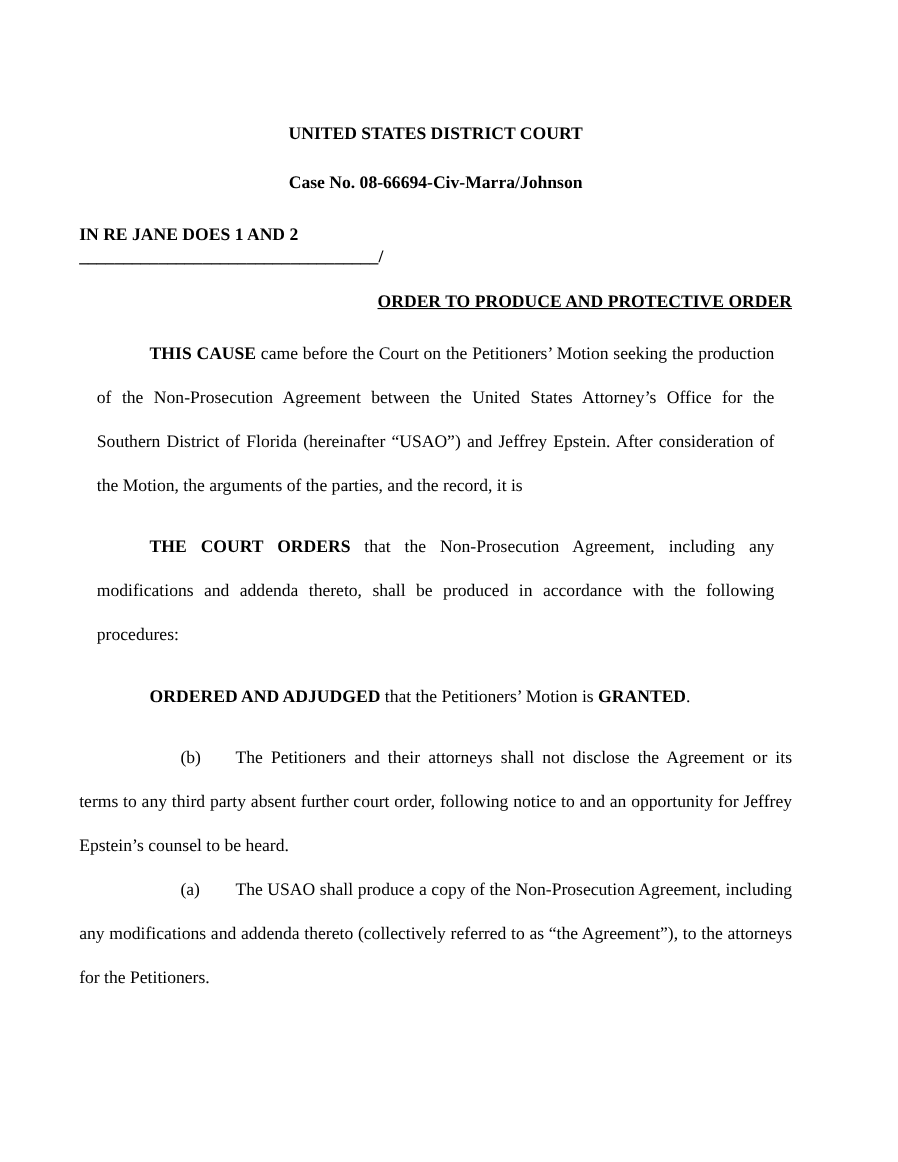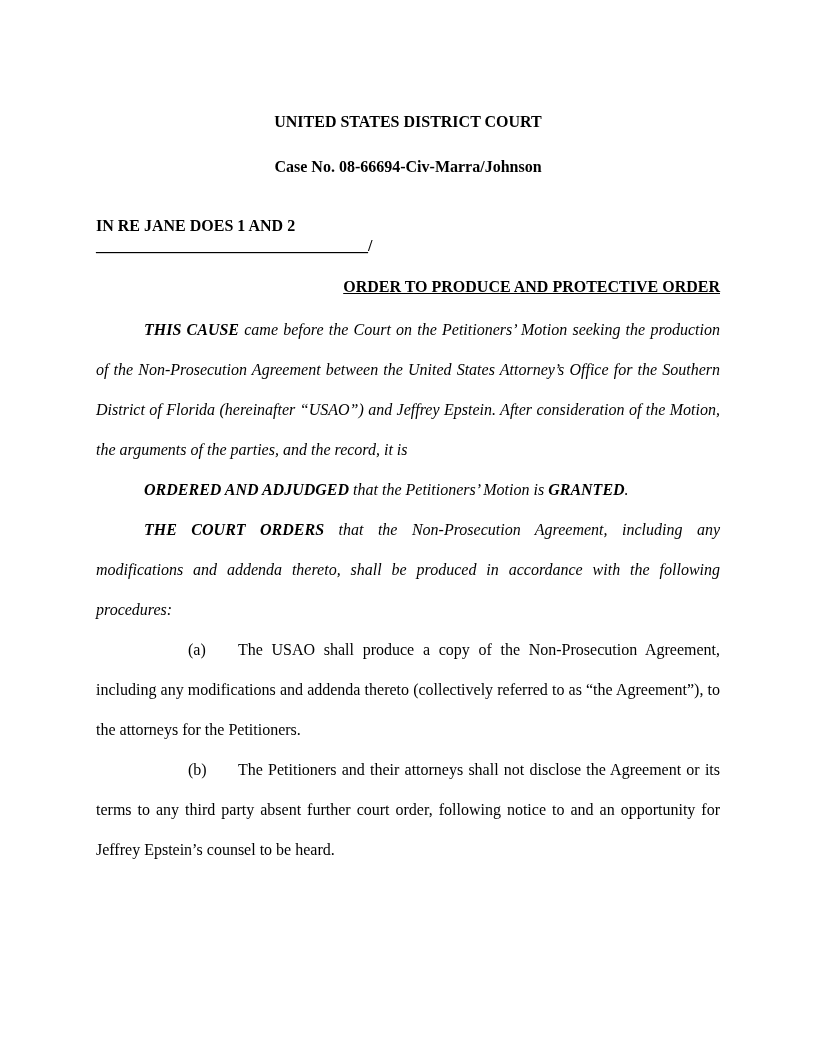--- a/index.html
+++ b/index.html
@@ -9,36 +9,36 @@
   }
   .page {
     position: relative;
     width: 816px;
     height: 1056px;
     background: #ffffff;
     color: #000000;
     font-family: "Liberation Serif", "DejaVu Serif", serif;
     font-size: 16px;
     box-sizing: border-box;
-    padding: 112px 96px 0 96px;
+    padding: 112px 96px 0 72px;
     overflow: hidden;
   }
   .court-header {
     text-align: center;
     font-weight: bold;
     line-height: 20px;
   }
   .case-no {
     text-align: center;
     font-weight: bold;
     line-height: 20px;
     margin-top: 25px;
   }
   .caption {
-    margin-top: 39px;
+    margin-top: 27px;
     font-weight: bold;
     line-height: 20px;
     text-align: left;
   }
   .caption-sep {
     letter-spacing: 0;
     white-space: pre;
     font-family: Liberation Serif, serif;
   }
   .doc-title {
@@ -47,25 +47,24 @@
     font-weight: bold;
     line-height: 22px;
   }
   .doc-title .u {
     text-decoration: underline;
   }
   .body-block {
     margin-top: 12px;
   }
   p.para {
-    margin: 0;
+    margin: 16px;
     line-height: 40px;
     text-align: justify;
     text-indent: 48px;
-    font-style: italic;
   }
   p.item {
     margin: 0;
     line-height: 40px;
     text-align: justify;
     text-indent: 92px;
   }
   .item-label {
     display: inline-block;
     width: 50px;
@@ -92,23 +91,23 @@
   </div>
 
   <div class="doc-title">
     <span class="u">ORDER TO PRODUCE AND PROTECTIVE ORDER</span>
   </div>
 
   <div class="body-block">
 
     <p class="para"><span class="b">THIS CAUSE</span><span> came before the Court on the Petitioners’ Motion seeking the production of the Non-Prosecution Agreement between the United States Attorney’s Office for the Southern District of Florida (hereinafter “USAO”) and Jeffrey Epstein. After consideration of the Motion, the arguments of the parties, and the record, it is</span></p>
 
+    <p class="para"><span class="b">THE COURT ORDERS</span><span> that the Non-Prosecution Agreement, including any modifications and addenda thereto, shall be produced in accordance with the following procedures:</span></p>
+
     <p class="para"><span class="b">ORDERED AND ADJUDGED</span><span> that the Petitioners’ Motion is </span><span class="b">GRANTED</span><span>.</span></p>
 
-    <p class="para"><span class="b">THE COURT ORDERS</span><span> that the Non-Prosecution Agreement, including any modifications and addenda thereto, shall be produced in accordance with the following procedures:</span></p>
+    <p class="item"><span class="item-label">(b)</span><span>The Petitioners and their attorneys shall not disclose the Agreement or its terms to any third party absent further court order, following notice to and an opportunity for Jeffrey Epstein’s counsel to be heard.</span></p>
 
     <p class="item"><span class="item-label">(a)</span><span>The USAO shall produce a copy of the Non-Prosecution Agreement, including any modifications and addenda thereto (collectively referred to as “the Agreement”), to the attorneys for the Petitioners.</span></p>
-
-    <p class="item"><span class="item-label">(b)</span><span>The Petitioners and their attorneys shall not disclose the Agreement or its terms to any third party absent further court order, following notice to and an opportunity for Jeffrey Epstein’s counsel to be heard.</span></p>
 
   </div>
 
 </div>
 
 </body></html>

